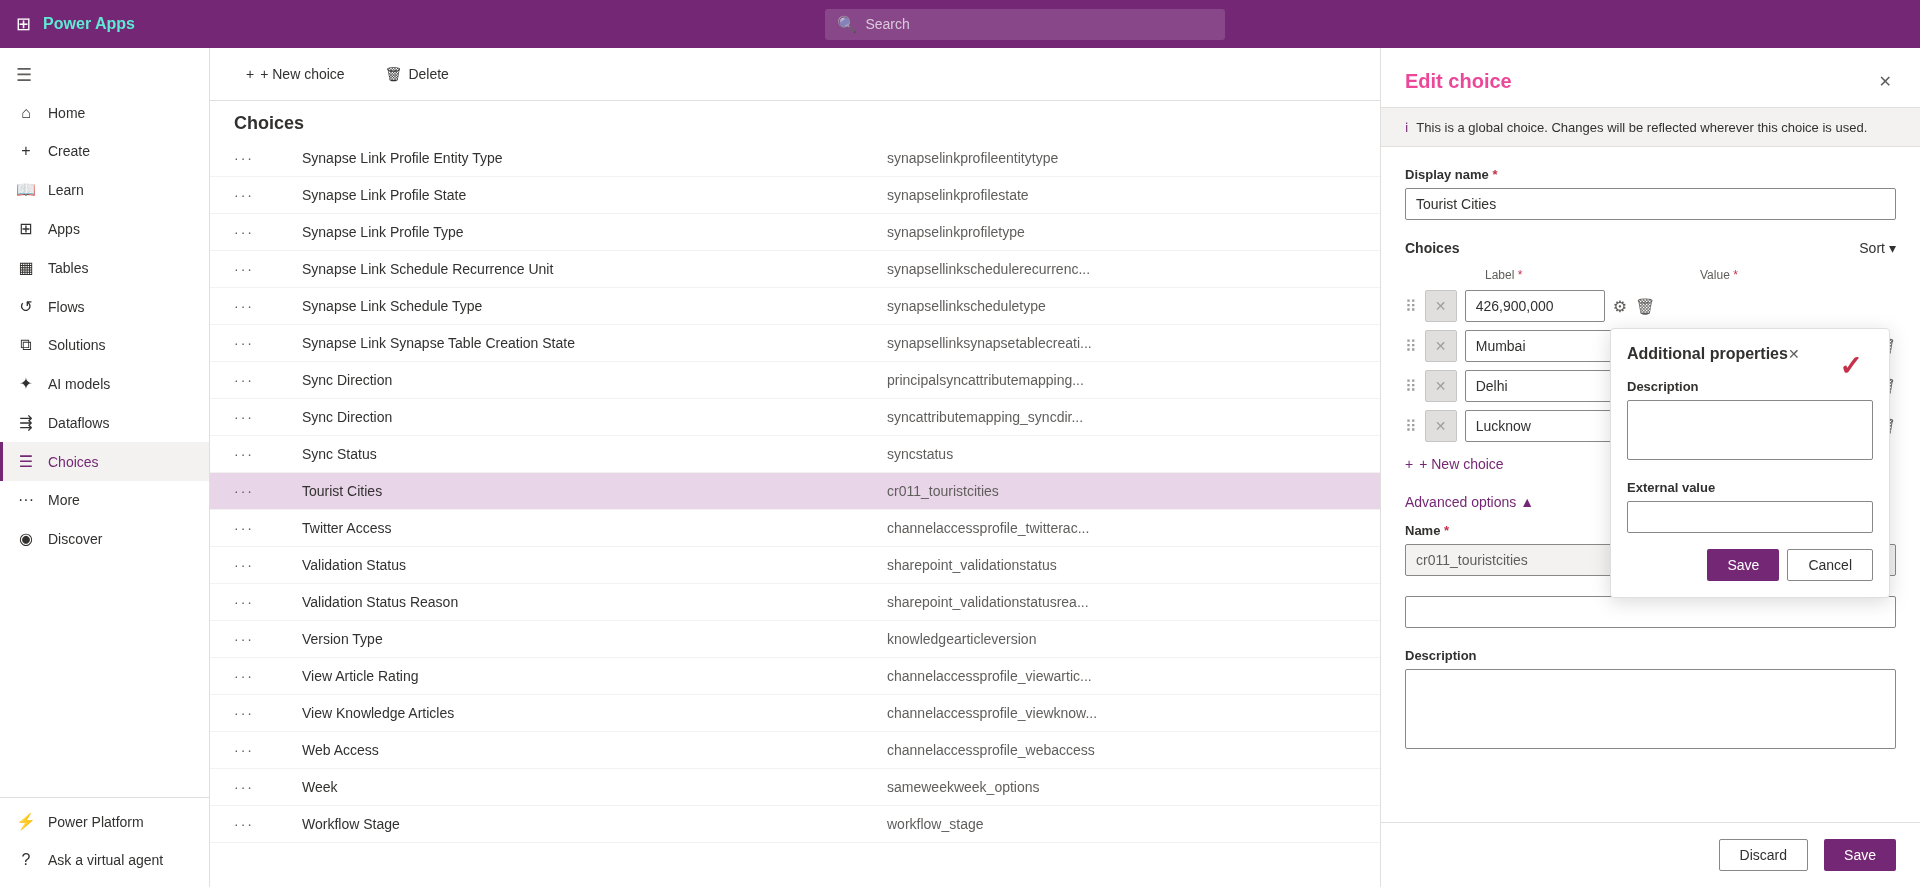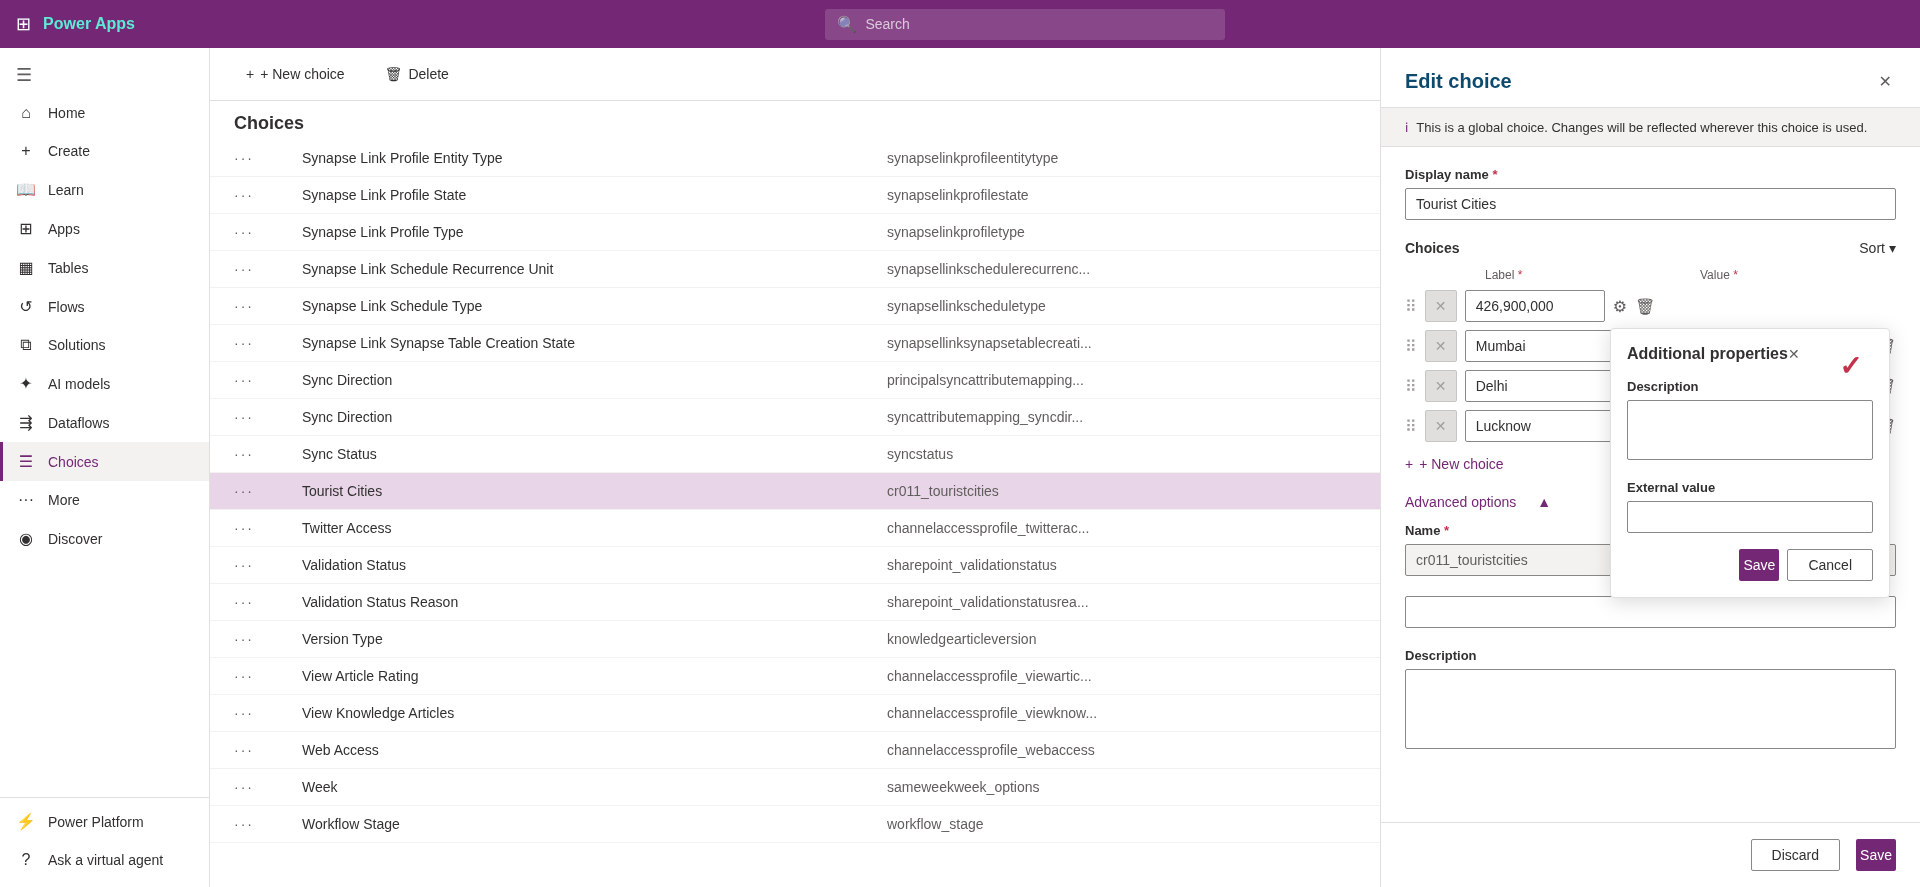--- a/index.html
+++ b/index.html
@@ -153,21 +153,21 @@
       overflow-y: auto;
       position: relative;
     }
     .edit-panel-header {
       padding: 20px 24px 12px;
       display: flex;
       align-items: center;
       justify-content: space-between;
       border-bottom: 1px solid #e1dfdd;
     }
-    .edit-panel-title { font-size: 20px; font-weight: 600; color: #0c4a6e; }
+    .edit-panel-title { font-size: 20px; font-weight: 600; color: #ec4899; }
     .edit-panel-close { cursor: pointer; font-size: 16px; color: #605e5c; border: none; background: none; padding: 4px; }
     .info-bar {
       padding: 10px 24px;
       background: #f3f2f1;
       display: flex;
       align-items: center;
       gap: 8px;
       font-size: 13px;
       color: #323130;
       border-bottom: 1px solid #e1dfdd;
@@ -262,21 +262,21 @@
       padding: 6px 0;
       border: none;
       background: transparent;
       cursor: pointer;
       font-size: 14px;
       color: #742774;
     }
     .advanced-options-btn {
       display: flex;
       align-items: center;
-      gap: 21px;
+      gap: 4px;
       border: none;
       background: transparent;
       cursor: pointer;
       font-size: 14px;
       color: #742774;
       margin-bottom: 13px;
     }
     .form-input-readonly {
       width: 100%;
       padding: 7px 10px;
@@ -288,21 +288,21 @@
       outline: none;
     }
     .edit-panel-footer {
       padding: 16px 24px;
       border-top: 1px solid #e1dfdd;
       display: flex;
       gap: 16px;
       justify-content: flex-end;
     }
     .btn-primary {
-      padding: 7px 4px;
+      padding: 7px 20px;
       background: #742774;
       color: white;
       border: none;
       border-radius: 2px;
       font-size: 14px;
       cursor: pointer;
     }
     .btn-secondary {
       padding: 7px 20px;
       background: white;

